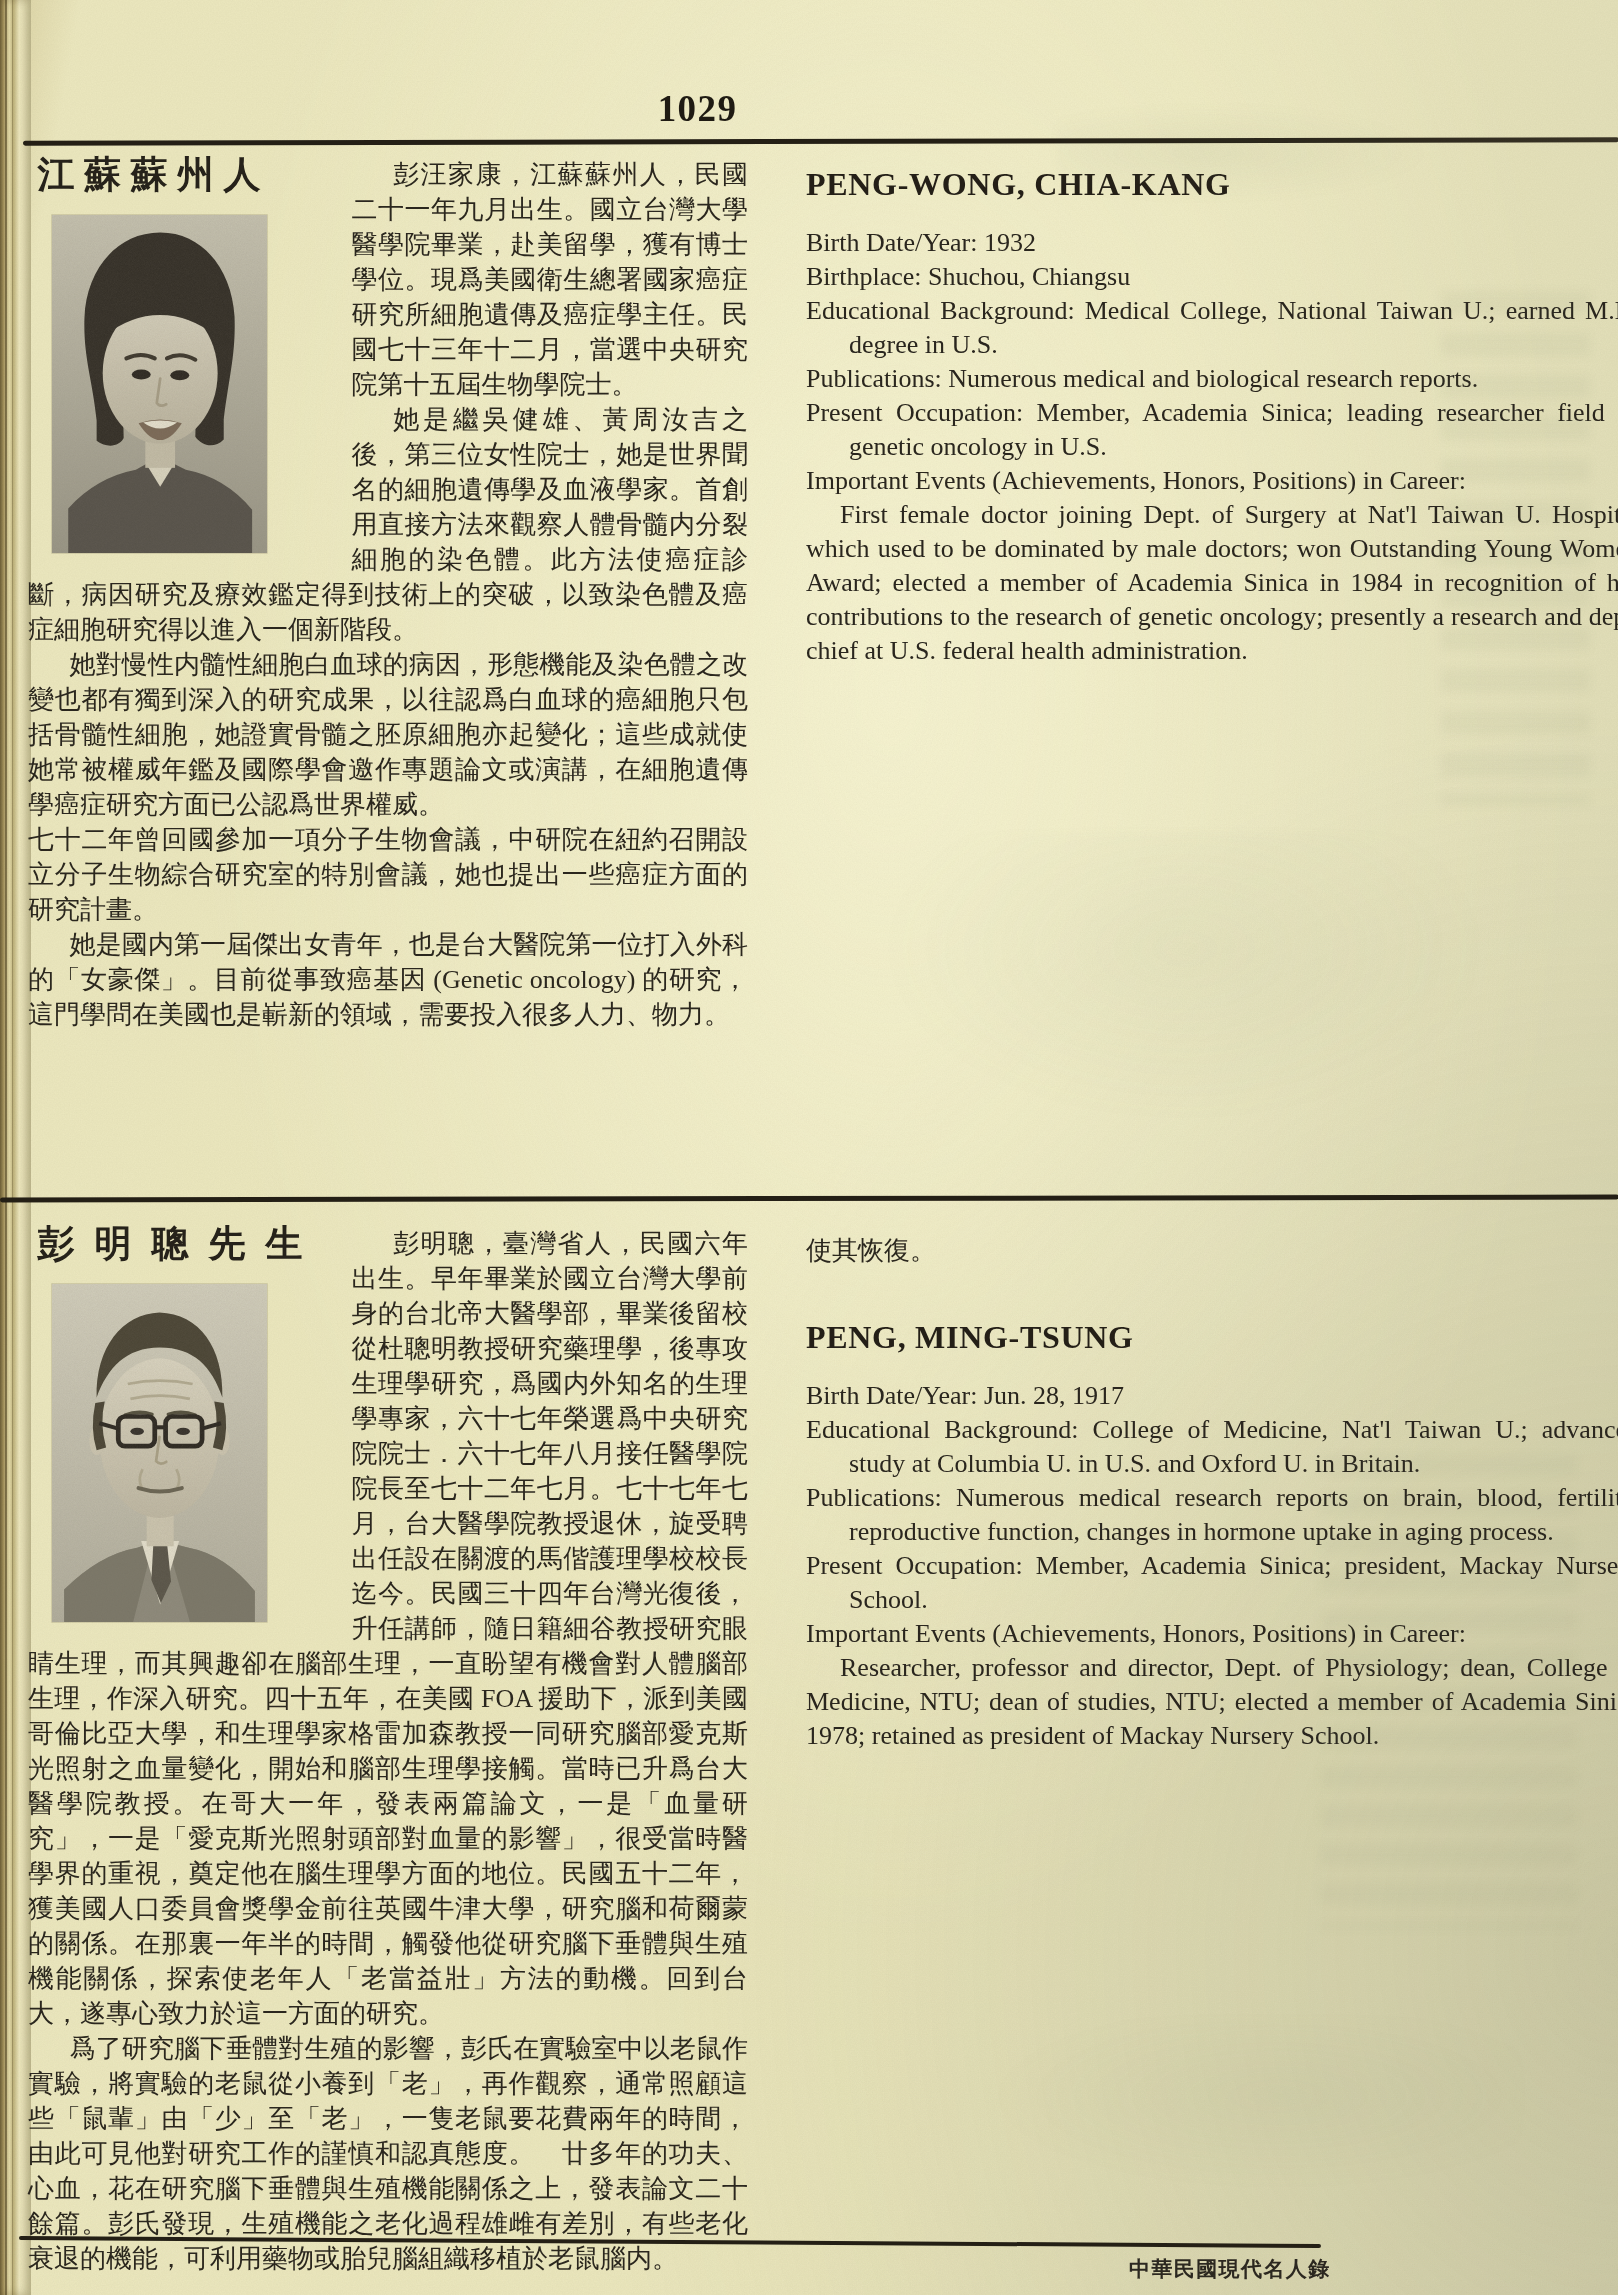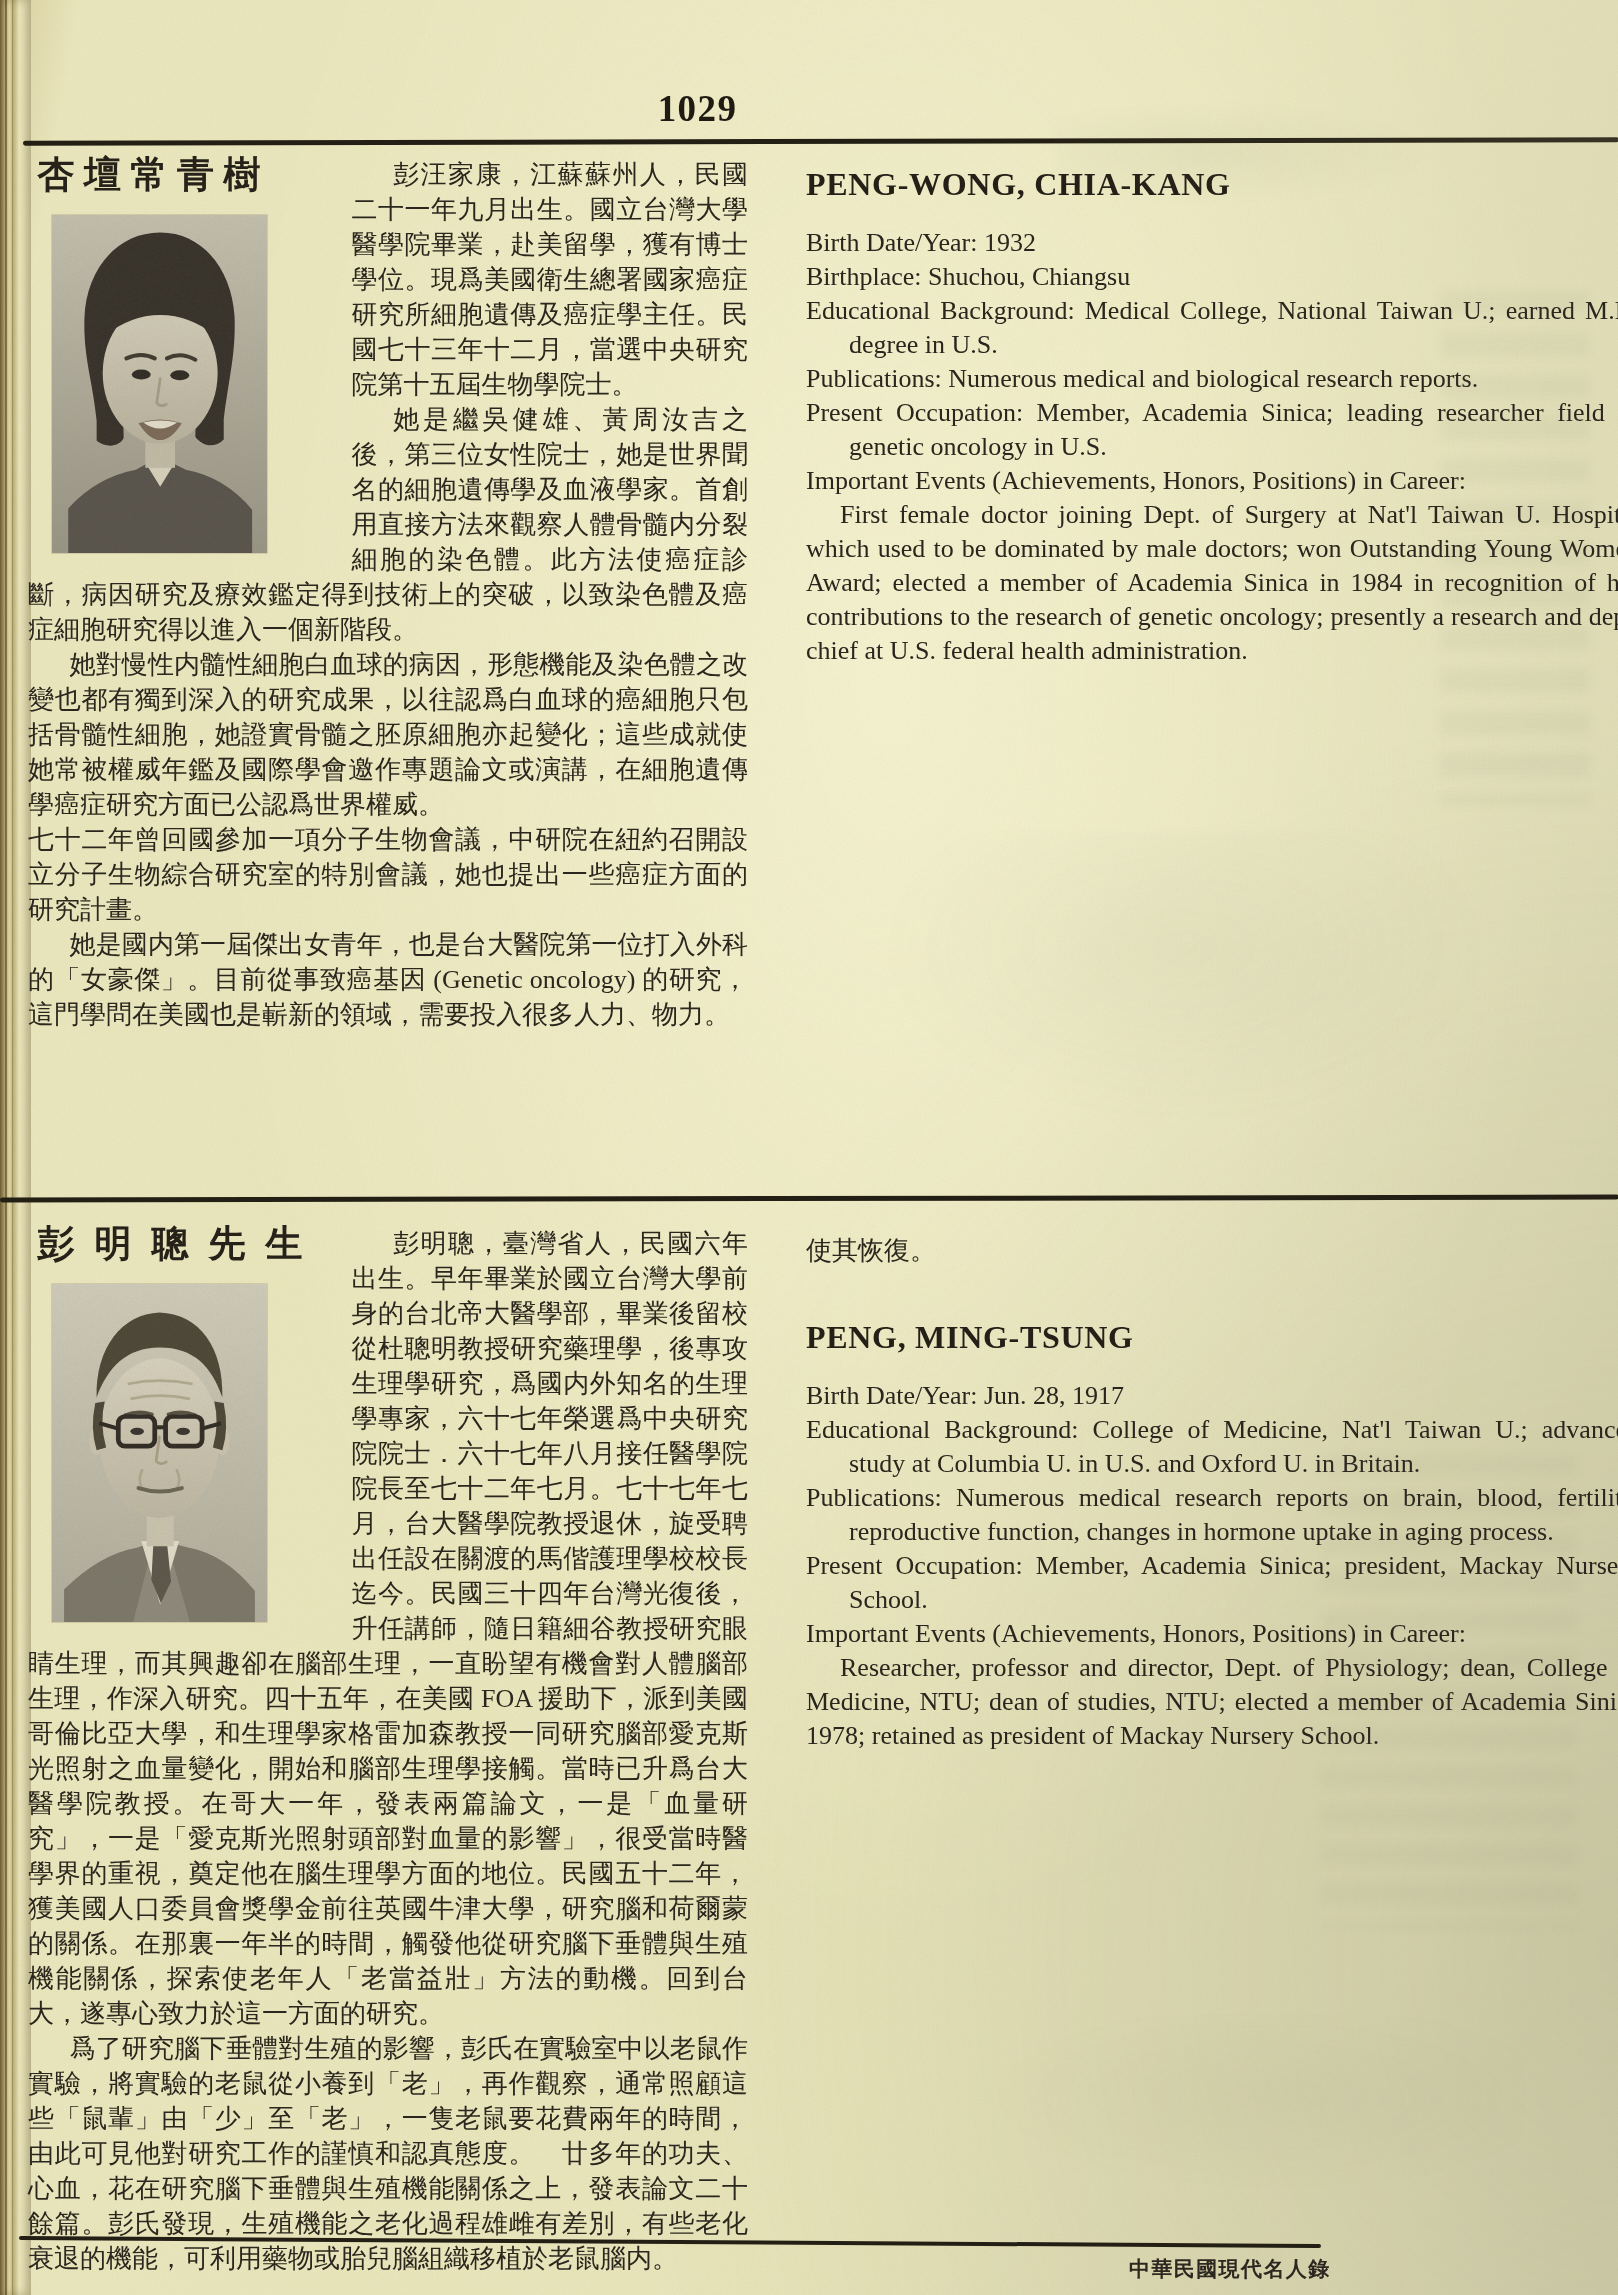--- a/index.html
+++ b/index.html
@@ -78,21 +78,21 @@
 
 <div class="page">
 
   <div class="spine"></div>
 
   <div class="page-number">1029</div>
   <div class="rule top-rule"></div>
 
   <section class="col-left e1-left zh">
     <div class="float-box">
-      <h1 class="zh-heading h6">杏壇常青樹</h1>
+      <h1 class="zh-heading h6">江蘇蘇州人</h1>
       <div class="photo">
         <svg width="215" height="338" viewBox="0 0 318 500" xmlns="http://www.w3.org/2000/svg">
           <defs>
             <linearGradient id="bg1" x1="0" y1="0" x2="0" y2="1">
               <stop offset="0" stop-color="#c8c4b2"></stop>
                 <stop offset="1" stop-color="#9b9787"></stop>
             </linearGradient>
             <linearGradient id="skin1" x1="0" y1="0" x2="0" y2="1">
               <stop offset="0" stop-color="#d8d2be"></stop>
                 <stop offset="1" stop-color="#bdb6a1"></stop>

